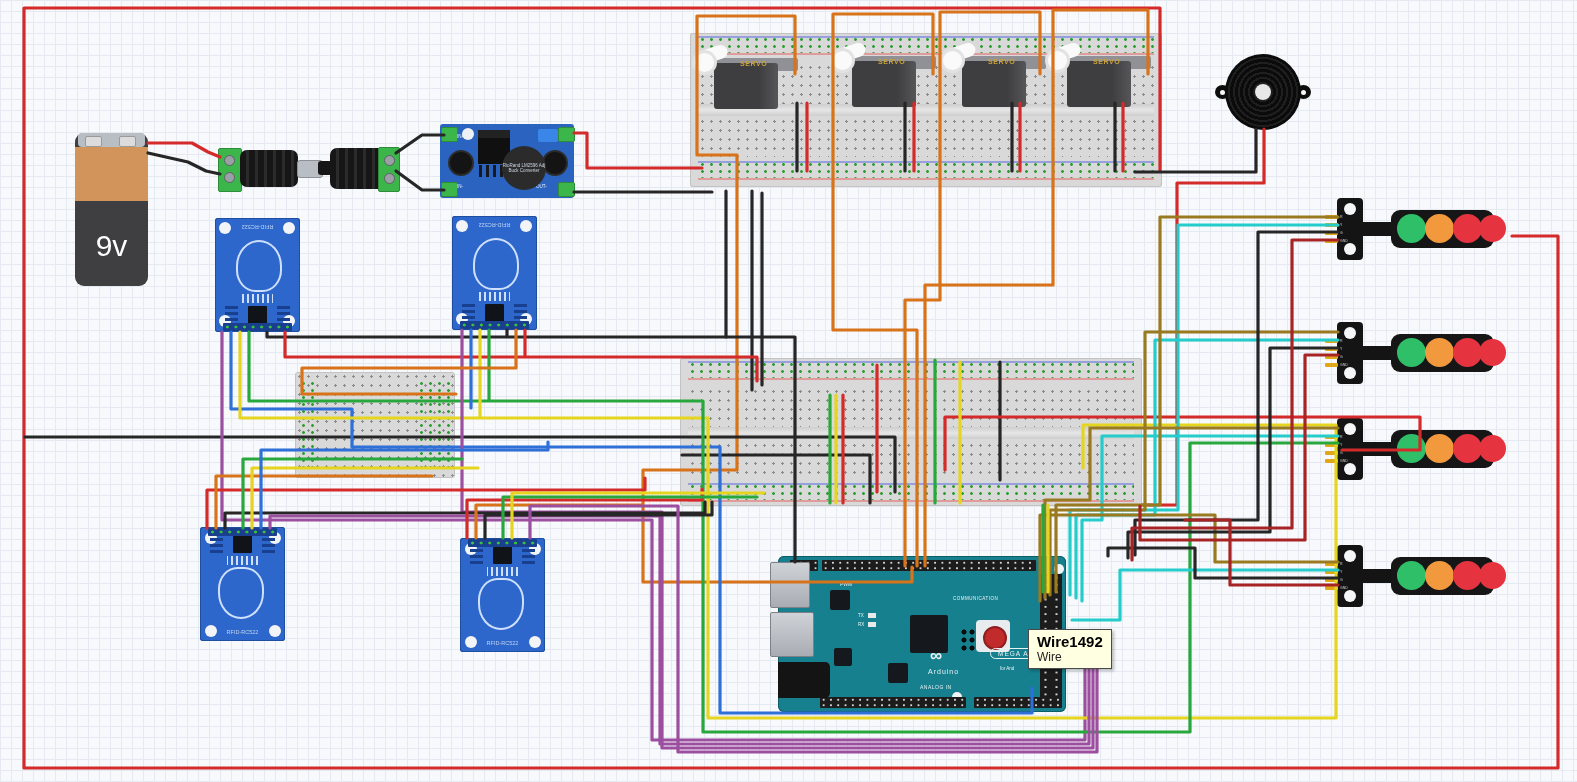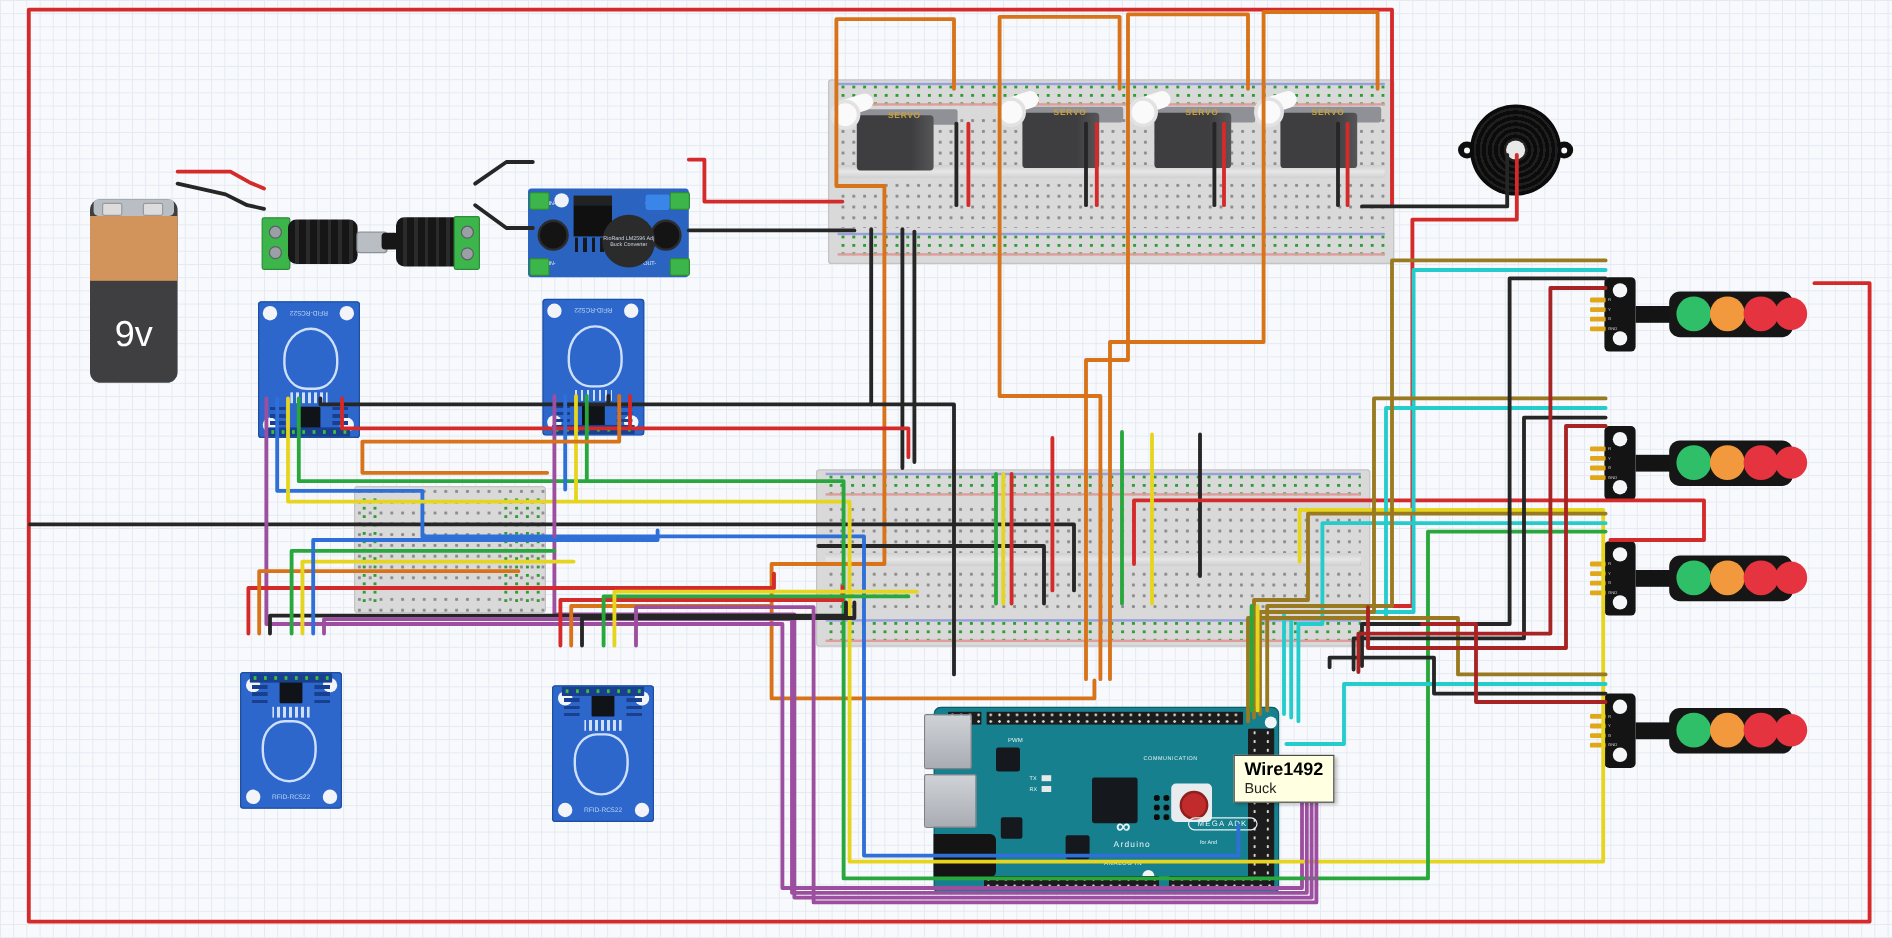--- a/index.html
+++ b/index.html
@@ -1,21 +1,21 @@
 <!DOCTYPE html>
 <html><head>
 <meta charset="utf-8">
 <style>
   html,body{margin:0;padding:0;width:1577px;height:782px;overflow:hidden;
     font-family:"Liberation Sans",sans-serif;background:#f7f9fc;}
   #canvas{position:absolute;inset:0;
     background-image:linear-gradient(#e4e9f2 1px,transparent 1px),
                      linear-gradient(90deg,#e4e9f2 1px,transparent 1px);
     background-size:11px 11px;}
-  .comp{position:absolute;margin-top:33px;}
+  .comp{position:absolute;}
   .abs{position:absolute;}
   
   .bb{background:#d9d9d9;border-radius:3px;box-shadow:0 0 0 1px #c3c3c3 inset;}
   .bb .rail{position:absolute;left:8px;right:8px;height:20px;}
   .bb .rline{position:absolute;left:0;right:0;height:2px;}
   .bline{background:#97a0dc;} .redline{background:#e09c9c;}
   .dotsG{background-image:radial-gradient(circle,#8b8b8b 1.1px,transparent 1.4px);background-size:9px 9px;}
   .dotsGreen{background-image:radial-gradient(circle,#2f9e32 1.3px,transparent 1.5px);background-size:9px 7px;}
   .bb .main{position:absolute;left:8px;right:8px;background-image:
       linear-gradient(180deg,transparent 44%,#cfcfcf 44%,#e6e6e6 50%,#cfcfcf 56%,transparent 56%),
@@ -446,16 +446,16 @@
       <polyline points="836,395 836,503" fill="none" stroke="#e6d51f" stroke-width="3.2" stroke-linejoin="round" stroke-linecap="round"></polyline>
       <polyline points="960,362 960,503" fill="none" stroke="#e6d51f" stroke-width="3.2" stroke-linejoin="round" stroke-linecap="round"></polyline>
       <polyline points="830,395 830,503" fill="none" stroke="#28a83c" stroke-width="3.2" stroke-linejoin="round" stroke-linecap="round"></polyline>
       <polyline points="935,360 935,503" fill="none" stroke="#28a83c" stroke-width="3.2" stroke-linejoin="round" stroke-linecap="round"></polyline>
       <polyline points="1048,505 1048,592" fill="none" stroke="#e6d51f" stroke-width="3.2" stroke-linejoin="round" stroke-linecap="round"></polyline>
       <polyline points="1043,505 1043,592" fill="none" stroke="#28a83c" stroke-width="3.2" stroke-linejoin="round" stroke-linecap="round"></polyline>
     </svg>
 
   <div class="tooltip" style="left:1028px;top:629px;">
     <div class="t1">Wire1492</div>
-    <div class="t2">Buck</div>
+    <div class="t2">Wire</div>
   </div>
 
 </div>
 
 </body></html>

